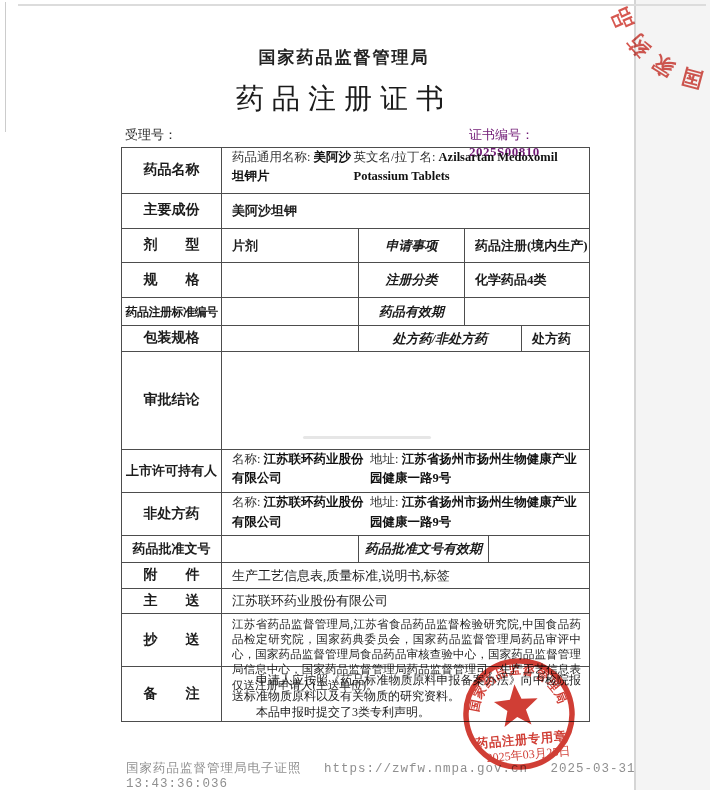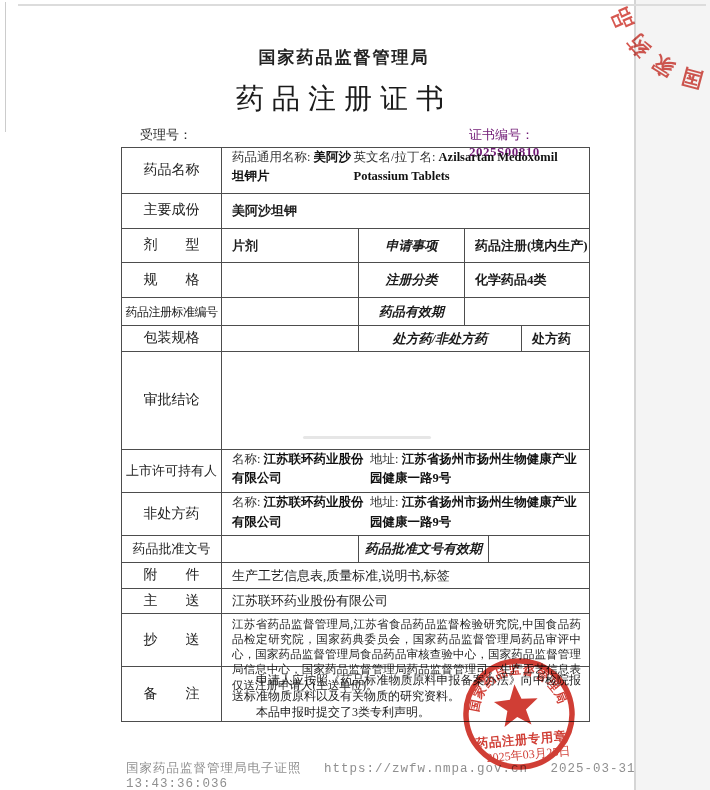--- a/index.html
+++ b/index.html
@@ -14,31 +14,31 @@
   .edge-top { position:absolute; left:18px; top:4px; width:688px; height:2px; background:#dcdcdc; }
   .edge-left { position:absolute; left:5px; top:2px; width:1px; height:130px; background:#cccccc; }
 
   .agency { position:absolute; left:0; top:46px; width:688px; text-align:center;
     font-family:"Liberation Sans","DejaVu Sans",sans-serif; font-size:17px; font-weight:600;
     letter-spacing:2px; color:#222; }
   .doc-title { position:absolute; left:0; top:80px; width:688px; text-align:center;
     font-size:28px; font-weight:400; letter-spacing:8px; color:#1a1a1a; }
 
   .meta-row { position:absolute; left:121px; top:126px; width:469px; height:18px; font-size:13px; }
-  .meta-acc { position:absolute; left:19px; top:0; color:#2a2a2a; }
+  .meta-acc { position:absolute; left:4px; top:0; color:#2a2a2a; }
   .meta-cert { position:absolute; left:348px; top:0; color:#701a75; }
   .meta-cert b { font-weight:bold; letter-spacing:0.5px; }
 
   .tbl { position:absolute; left:121px; top:147px; width:469px; height:575px;
     border:1.4px solid #4d4d4d; display:flex; flex-direction:column; }
   .row { display:flex; width:100%; border-bottom:1px solid #4d4d4d; }
   .row:last-child { border-bottom:none; }
   .cell { display:flex; align-items:center; min-width:0; }
   .cell + .cell { border-left:1px solid #4d4d4d; }
-  .lbl { width:99px; justify-content:center; font-weight:normal; font-size:14px; flex:none;
+  .lbl { width:99px; justify-content:center; font-weight:bold; font-size:14px; flex:none;
     text-align:center; line-height:1.2; }
   .lbl.small { font-size:12px; letter-spacing:-0.5px; }
   .lbl.mid { font-size:13px; }
   .lbl2 { justify-content:center; font-weight:bold; font-size:13px; flex:none;font-style:italic; }
   .val { flex:1; padding-left:10px; font-size:13px; font-weight:bold; }
   .val.fixed { flex:none; }
   .col2 { flex-direction:row; align-items:flex-start; justify-content:center;
     line-height:1.55; font-weight:normal; font-size:12.5px; }
   .pf { font-weight:normal; color:#333; }
   .bv { font-weight:bold; color:#111; }

